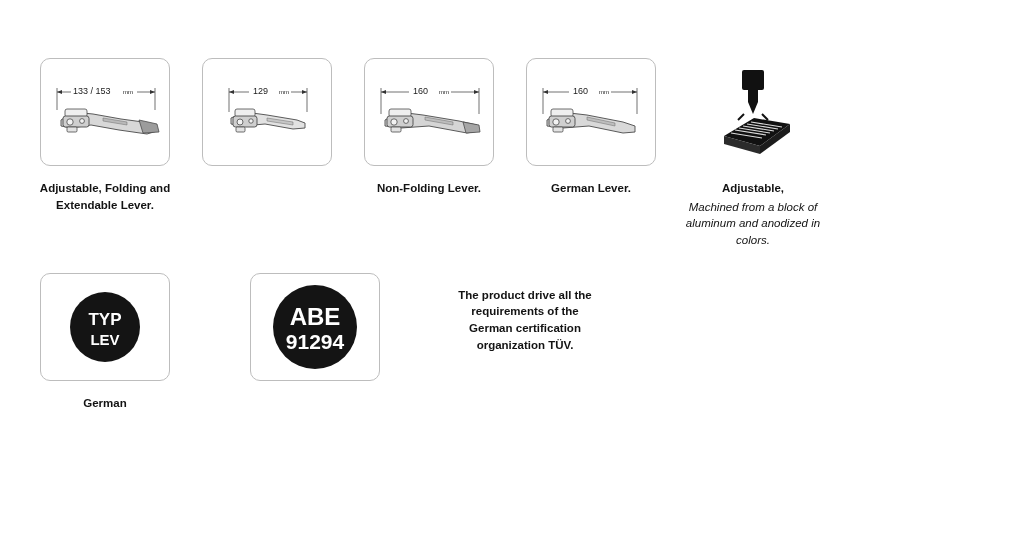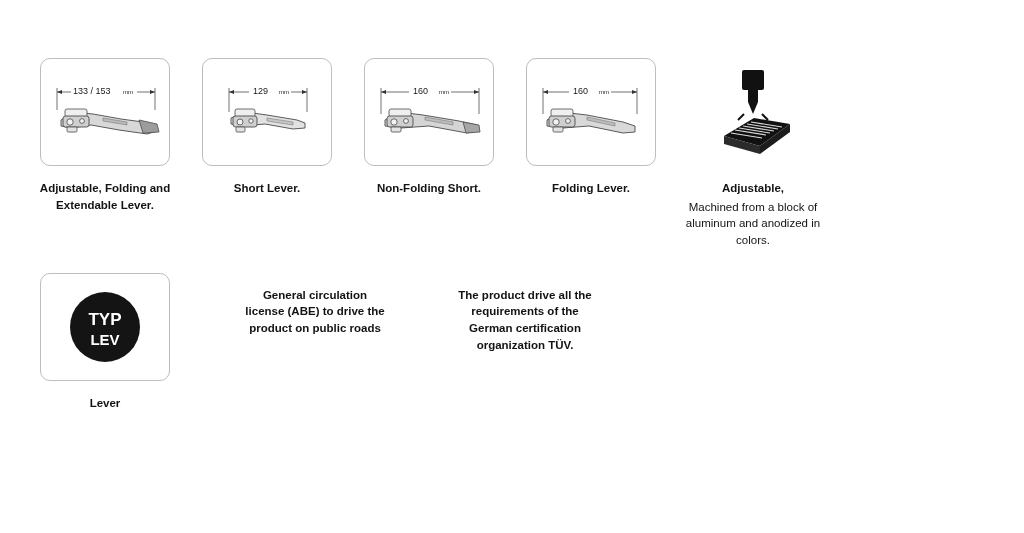--- a/index.html
+++ b/index.html
@@ -59,20 +59,21 @@
     font-weight: bold;
     color: #131313;
     width: 140px;
   }
   .caption .sub {
     display: block;
     font-weight: normal;
     margin-top: 2px;
     font-size: 11.5px;
     line-height: 1.45;
+    font-style: italic;
   }
   svg { display: block; }
 
   
   .dimtext {
     font-family: "Liberation Sans", sans-serif;
     font-size: 9px;
     fill: #1a1a1a;
   }
   .dimunit {
@@ -137,21 +138,20 @@
             <path d="M26 56 L40 50 L62 53 L92 58 L100 61 L100 66 L88 67 L60 62 L38 64 L26 62 Z" fill="#e2e2e2" stroke="#4a4a4a" stroke-width="0.9"></path>
             <rect x="30" y="47" width="20" height="8" rx="2" fill="#efefef" stroke="#4a4a4a" stroke-width="0.8"></rect>
             <rect x="28" y="54" width="24" height="11" rx="2.5" fill="#cfcfcf" stroke="#4a4a4a" stroke-width="0.9"></rect>
             <circle cx="35" cy="60" r="3" fill="#f2f2f2" stroke="#4a4a4a" stroke-width="0.8"></circle>
             <circle cx="46" cy="59" r="2.2" fill="#f2f2f2" stroke="#4a4a4a" stroke-width="0.8"></circle>
             <rect x="31" y="65" width="9" height="5" rx="1.2" fill="#e3e3e3" stroke="#4a4a4a" stroke-width="0.8"></rect>
             <path d="M62 56 L88 60 L88 63 L62 59 Z" fill="#c6c6c6" stroke="#6a6a6a" stroke-width="0.5"></path>
           </g>
         </svg>
       </div>
-      <div class="caption">Short Lever.</div>
     </div>
 
     <div class="cell">
       <div class="box">
         <svg width="124" height="100" viewBox="0 0 124 100">
           <line x1="14" y1="30" x2="112" y2="30" stroke="#333" stroke-width="0.7"></line>
           <line x1="14" y1="26" x2="14" y2="52" stroke="#333" stroke-width="0.7"></line>
           <line x1="112" y1="26" x2="112" y2="52" stroke="#333" stroke-width="0.7"></line>
           <polygon points="14,30 19,28 19,32" fill="#333"></polygon>
           <polygon points="112,30 107,28 107,32" fill="#333"></polygon>
@@ -163,21 +163,21 @@
             <path d="M96 60 L112 63 L113 70 L99 71 Z" fill="#a6a6a6" stroke="#4a4a4a" stroke-width="0.8"></path>
             <rect x="22" y="47" width="22" height="8" rx="2" fill="#efefef" stroke="#4a4a4a" stroke-width="0.8"></rect>
             <rect x="20" y="54" width="26" height="11" rx="2.5" fill="#cfcfcf" stroke="#4a4a4a" stroke-width="0.9"></rect>
             <circle cx="27" cy="60" r="3.2" fill="#f2f2f2" stroke="#4a4a4a" stroke-width="0.8"></circle>
             <circle cx="39" cy="59" r="2.4" fill="#f2f2f2" stroke="#4a4a4a" stroke-width="0.8"></circle>
             <rect x="24" y="65" width="10" height="5" rx="1.2" fill="#e3e3e3" stroke="#4a4a4a" stroke-width="0.8"></rect>
             <path d="M58 55 L86 60 L86 63 L58 58 Z" fill="#bdbdbd" stroke="#6a6a6a" stroke-width="0.5"></path>
           </g>
         </svg>
       </div>
-      <div class="caption">Non-Folding Short.</div>
+      <div class="caption">Non-Folding Lever.</div>
     </div>
 
     <div class="cell">
       <div class="box">
         <svg width="124" height="100" viewBox="0 0 124 100">
           <line x1="14" y1="30" x2="108" y2="30" stroke="#333" stroke-width="0.7"></line>
           <line x1="14" y1="26" x2="14" y2="52" stroke="#333" stroke-width="0.7"></line>
           <line x1="108" y1="26" x2="108" y2="52" stroke="#333" stroke-width="0.7"></line>
           <polygon points="14,30 19,28 19,32" fill="#333"></polygon>
           <polygon points="108,30 103,28 103,32" fill="#333"></polygon>
@@ -188,21 +188,21 @@
             <path d="M18 58 L32 50 L58 53 L94 60 L106 64 L106 70 L94 71 L60 64 L34 66 L18 64 Z" fill="#d9d9d9" stroke="#4a4a4a" stroke-width="0.9"></path>
             <rect x="22" y="47" width="22" height="8" rx="2" fill="#efefef" stroke="#4a4a4a" stroke-width="0.8"></rect>
             <rect x="20" y="54" width="26" height="11" rx="2.5" fill="#cfcfcf" stroke="#4a4a4a" stroke-width="0.9"></rect>
             <circle cx="27" cy="60" r="3.2" fill="#f2f2f2" stroke="#4a4a4a" stroke-width="0.8"></circle>
             <circle cx="39" cy="59" r="2.4" fill="#f2f2f2" stroke="#4a4a4a" stroke-width="0.8"></circle>
             <rect x="24" y="65" width="10" height="5" rx="1.2" fill="#e3e3e3" stroke="#4a4a4a" stroke-width="0.8"></rect>
             <path d="M58 55 L86 61 L86 64 L58 58 Z" fill="#bdbdbd" stroke="#6a6a6a" stroke-width="0.5"></path>
           </g>
         </svg>
       </div>
-      <div class="caption">Folding Lever.</div>
+      <div class="caption">German Lever.</div>
     </div>
 
     <div class="cell">
       <div class="box noborder">
         <svg width="110" height="100" viewBox="0 0 110 100">
 
           <rect x="44" y="8" width="22" height="20" rx="2" fill="#111"></rect>
           <rect x="50" y="28" width="10" height="12" fill="#111"></rect>
           <polygon points="50,40 60,40 55,52" fill="#111"></polygon>
 
@@ -237,25 +237,31 @@
   <div class="row row-2">
 
     <div class="cell">
       <div class="box">
         <svg width="110" height="100" viewBox="0 0 110 100">
           <circle cx="55" cy="50" r="35" fill="#141414"></circle>
           <text class="badge-text" x="55" y="48" font-size="17">TYP</text>
           <text class="badge-text" x="55" y="68" font-size="15">LEV</text>
         </svg>
       </div>
-      <div class="caption">Lever</div>
-    </div>
-
-    <div class="cell">
-      <div class="caption">General circulation license (ABE) to drive the product on public roads</div>
+      <div class="caption">German</div>
+    </div>
+
+    <div class="cell">
+      <div class="box">
+        <svg width="110" height="100" viewBox="0 0 110 100">
+          <circle cx="55" cy="50" r="42" fill="#141414"></circle>
+          <text class="badge-text" x="55" y="48" font-size="24">ABE</text>
+          <text class="badge-text" x="55" y="72" font-size="21">91294</text>
+        </svg>
+      </div>
     </div>
 
     <div class="cell">
       <div class="caption">The product drive all the requirements of the German certification organization TÜV.</div>
     </div>
 
   </div>
 </div>
 
 </body></html>

